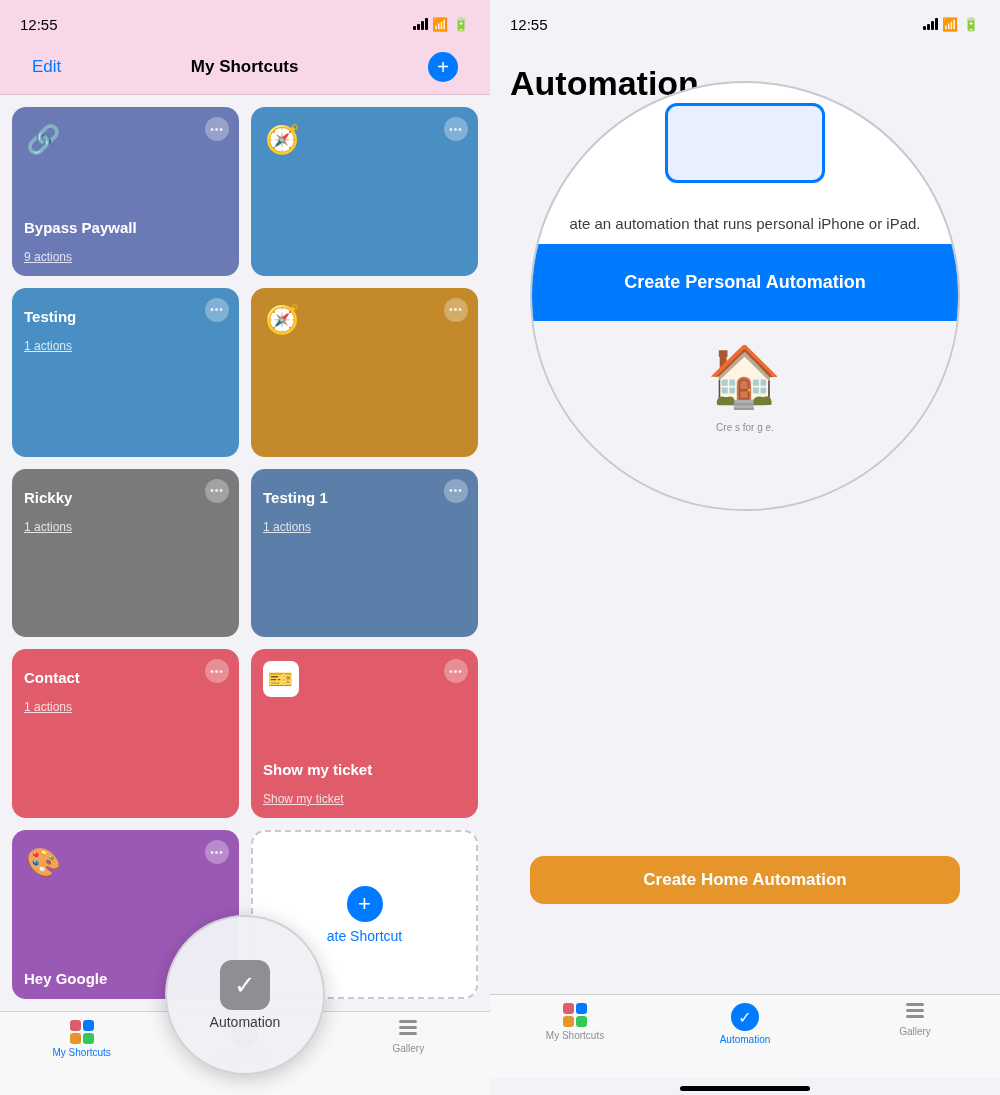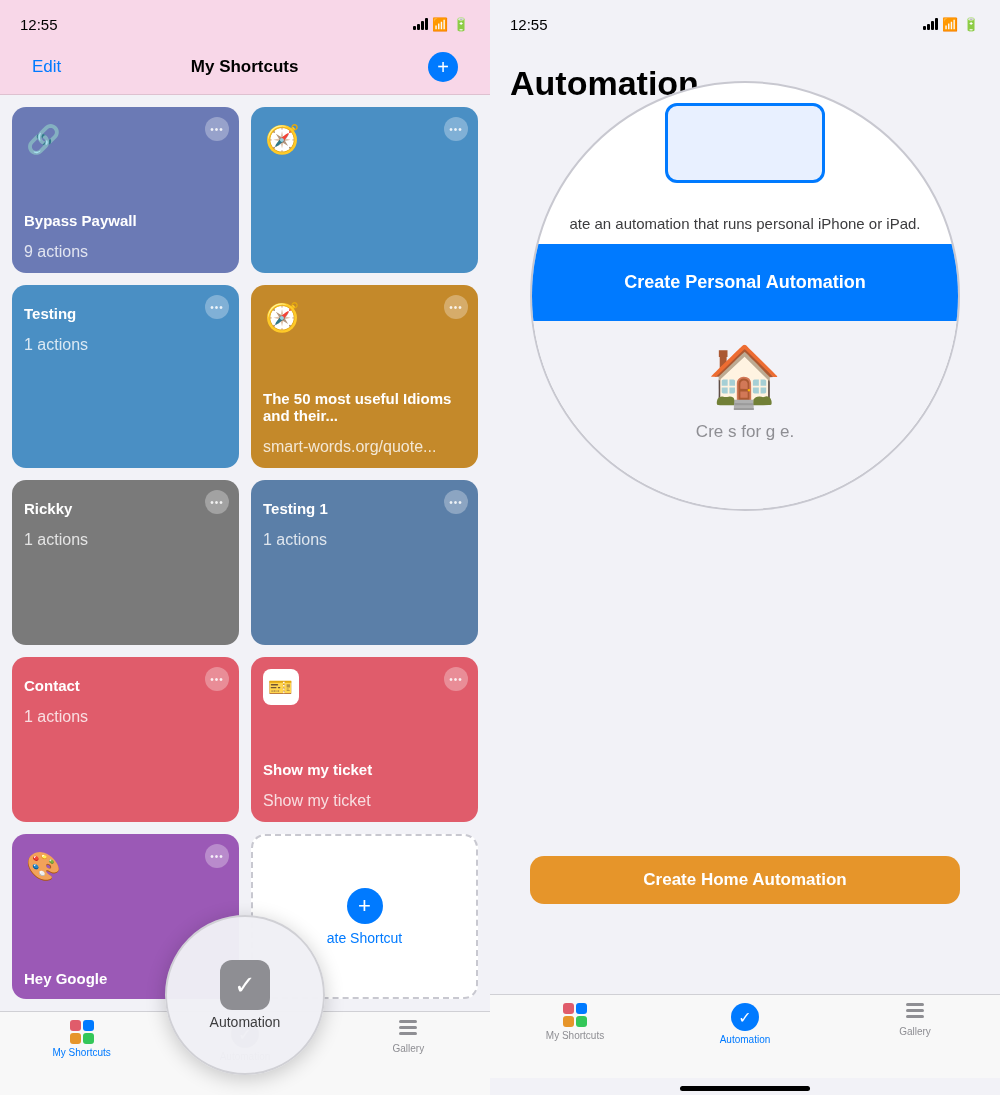--- a/index.html
+++ b/index.html
@@ -124,22 +124,23 @@
 
     .card-title {
       color: white;
       font-size: 15px;
       font-weight: 600;
       margin-top: 8px;
     }
 
     .card-subtitle {
       color: rgba(255,255,255,0.8);
-      font-size: 16px;
+      font-size: 12px;
       margin-top: 14px;
+      text-decoration: underline;
     }
 
     .card-bypass { background: #6b7ab5; }
     .card-mail { background: #4a8fc4; }
     .card-testing { background: #4a8fc4; }
     .card-idioms { background: #c4892a; }
     .card-rickky { background: #7a7a7a; }
     .card-testing1 { background: #5b7fa8; }
     .card-contact { background: #e05c6b; }
     .card-ticket { background: #e05c6b; }
@@ -359,21 +360,21 @@
       padding: 20px;
     }
 
     .home-icon-orange {
       font-size: 60px;
       color: #e6952a;
       margin-bottom: 10px;
     }
 
     .circle-bottom-text {
-      font-size: 17px;
+      font-size: 10px;
       color: #8e8e93;
       text-align: center;
     }
 
     .create-home-btn {
       position: absolute;
       bottom: 90px;
       left: 50%;
       transform: translateX(-50%);
       width: calc(100% - 40px);
@@ -550,24 +551,20 @@
       <div class="card-more three-dots"></div>
       <div>
         <div class="card-title">Testing</div>
         <div class="card-subtitle">1 actions</div>
       </div>
     </div>
 
     <div class="shortcut-card card-idioms">
       <div class="card-more three-dots"></div>
       <div class="card-icon">🧭</div>
-      <div>
-        <div class="card-title">The 50 most useful Idioms and their...</div>
-        <div class="card-subtitle">smart-words.org/quote...</div>
-      </div>
     </div>
 
     <div class="shortcut-card card-rickky">
       <div class="card-more three-dots"></div>
       <div>
         <div class="card-title">Rickky</div>
         <div class="card-subtitle">1 actions</div>
       </div>
     </div>
 

